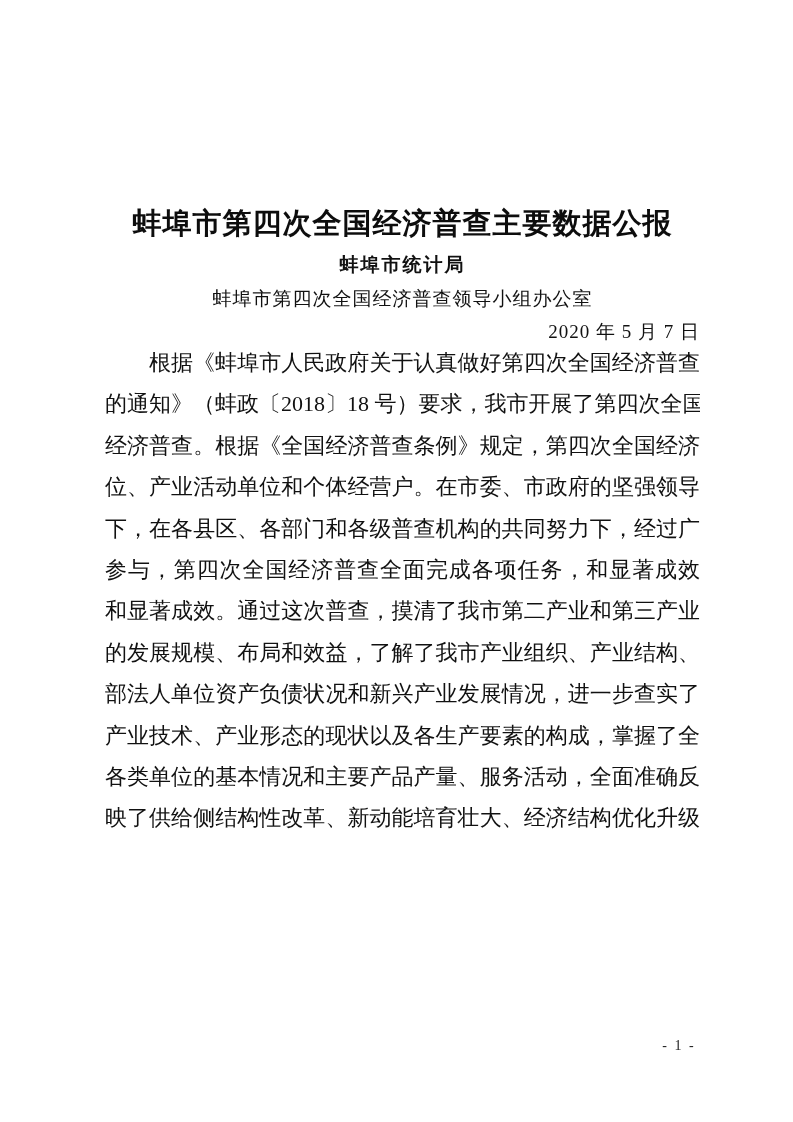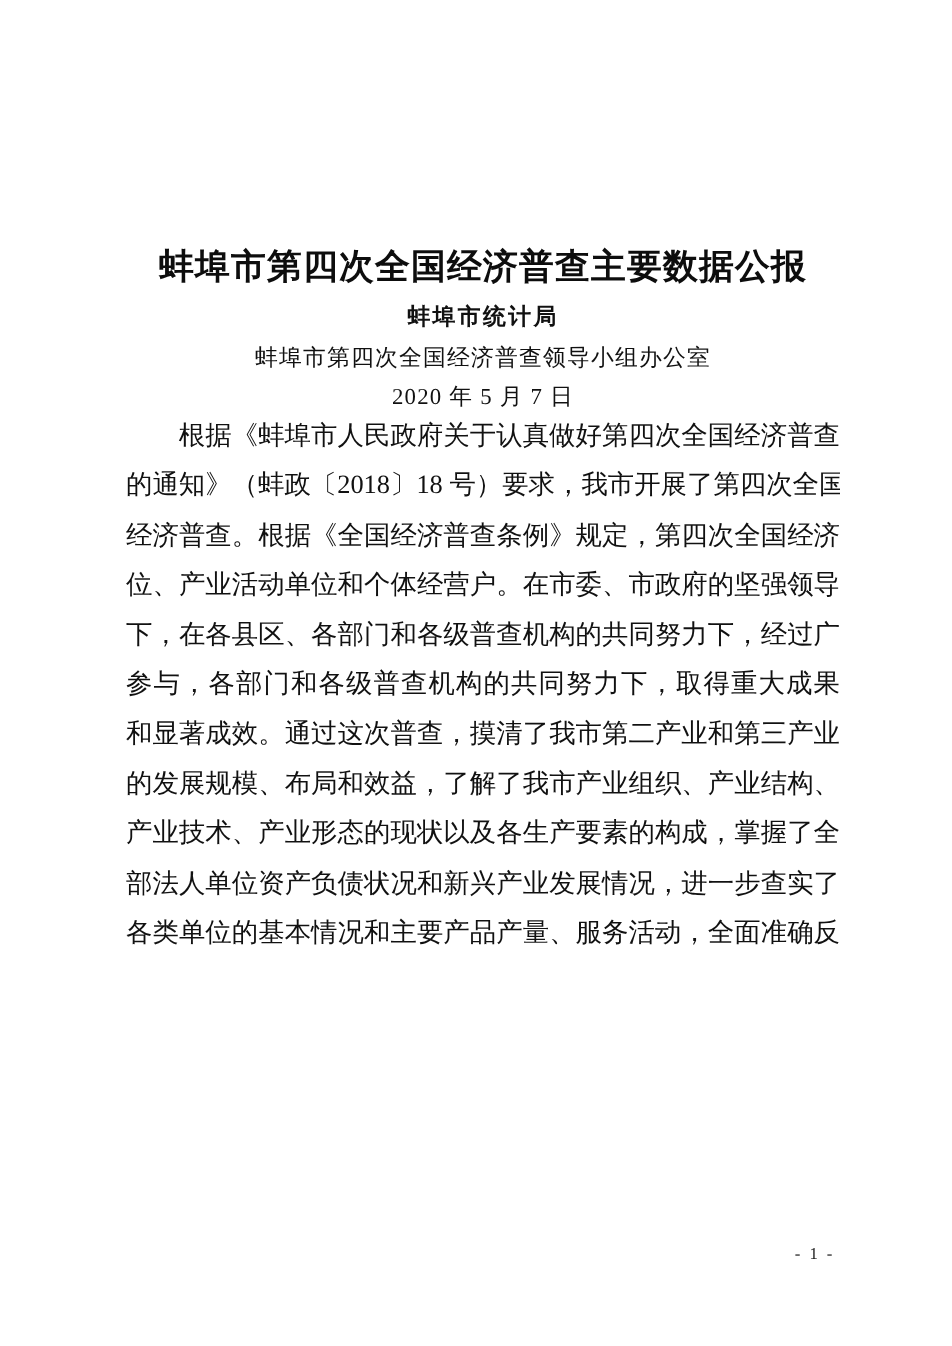--- a/index.html
+++ b/index.html
@@ -42,21 +42,21 @@
   }
   .issuer-2 {
     margin-top: 13px;
     text-align: center;
     font-size: 19px;
     line-height: 21px;
     letter-spacing: 1px;
   }
   .pub-date {
     margin-top: 12px;
-    text-align: center;
+    text-align: right;
     font-size: 19px;
     line-height: 21px;
     letter-spacing: 1px;
   }
   .body-block {
   }
   .para-line {
     font-size: 22px;
     line-height: 41.4px;
     height: 41.4px;
@@ -92,24 +92,25 @@
     <div class="issuer-1">蚌埠市统计局</div>
     <div class="issuer-2">蚌埠市第四次全国经济普查领导小组办公室</div>
     <div class="pub-date">2020 年 5 月 7 日</div>
 
     <div class="body-block">
       <div class="para-line first">根据《蚌埠市人民政府关于认真做好第四次全国经济普查</div>
       <div class="para-line">的通知》（蚌政〔2018〕18 号）要求，我市开展了第四次全国</div>
       <div class="para-line">经济普查。根据《全国经济普查条例》规定，第四次全国经济</div>
       <div class="para-line">位、产业活动单位和个体经营户。在市委、市政府的坚强领导</div>
       <div class="para-line">下，在各县区、各部门和各级普查机构的共同努力下，经过广</div>
-      <div class="para-line">参与，各部门和各级普查机构的共同努力下，取得重大成果</div>
+      <div class="para-line">参与，第四次全国经济普查全面完成各项任务，和显著成效</div>
       <div class="para-line">和显著成效。通过这次普查，摸清了我市第二产业和第三产业</div>
       <div class="para-line">的发展规模、布局和效益，了解了我市产业组织、产业结构、</div>
+      <div class="para-line">部法人单位资产负债状况和新兴产业发展情况，进一步查实了</div>
       <div class="para-line">产业技术、产业形态的现状以及各生产要素的构成，掌握了全</div>
-      <div class="para-line">部法人单位资产负债状况和新兴产业发展情况，进一步查实了</div>
       <div class="para-line">各类单位的基本情况和主要产品产量、服务活动，全面准确反</div>
+      <div class="para-line">映了供给侧结构性改革、新动能培育壮大、经济结构优化升级</div>
     </div>
 
   </div>
 
   <div class="page-number">- 1 -</div>
 </div>
 
 </body></html>

